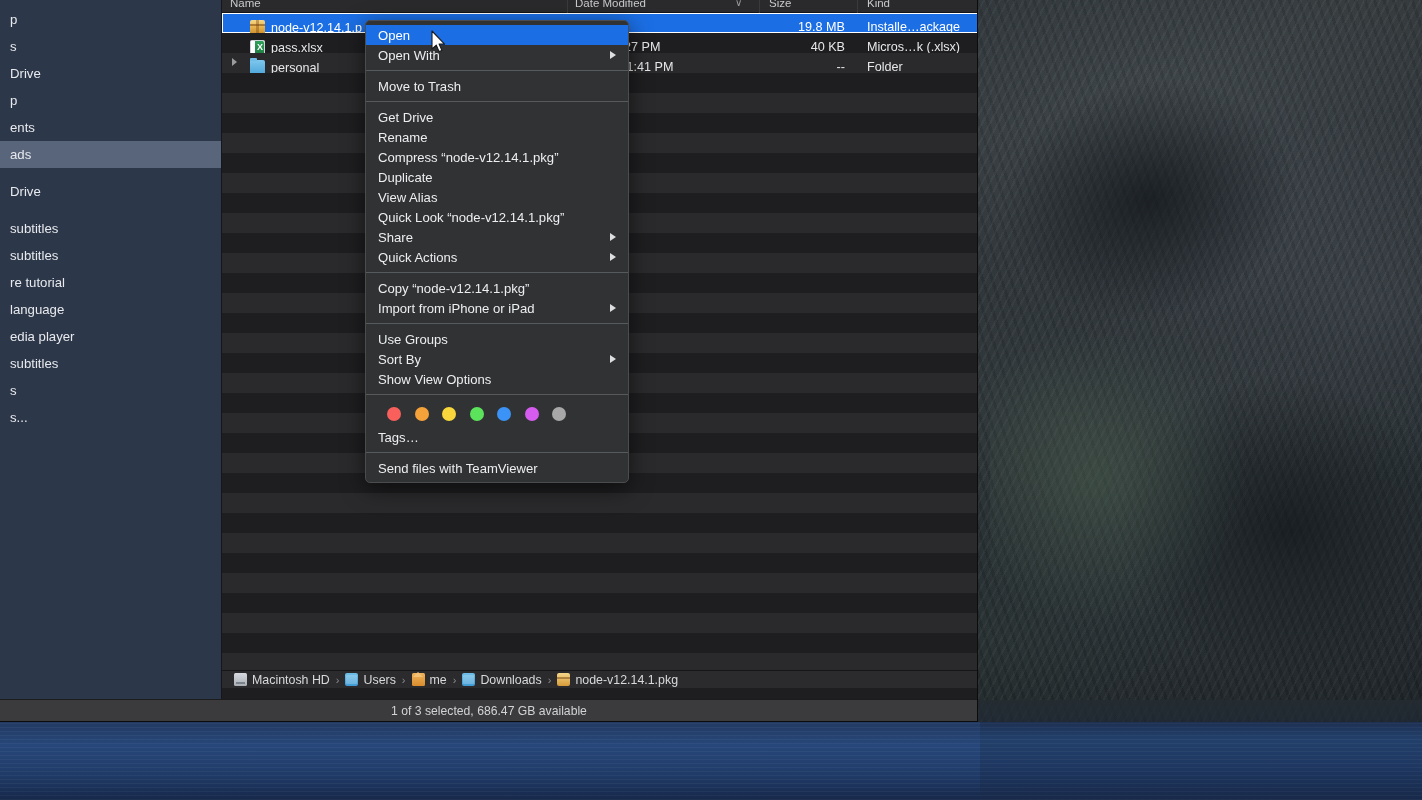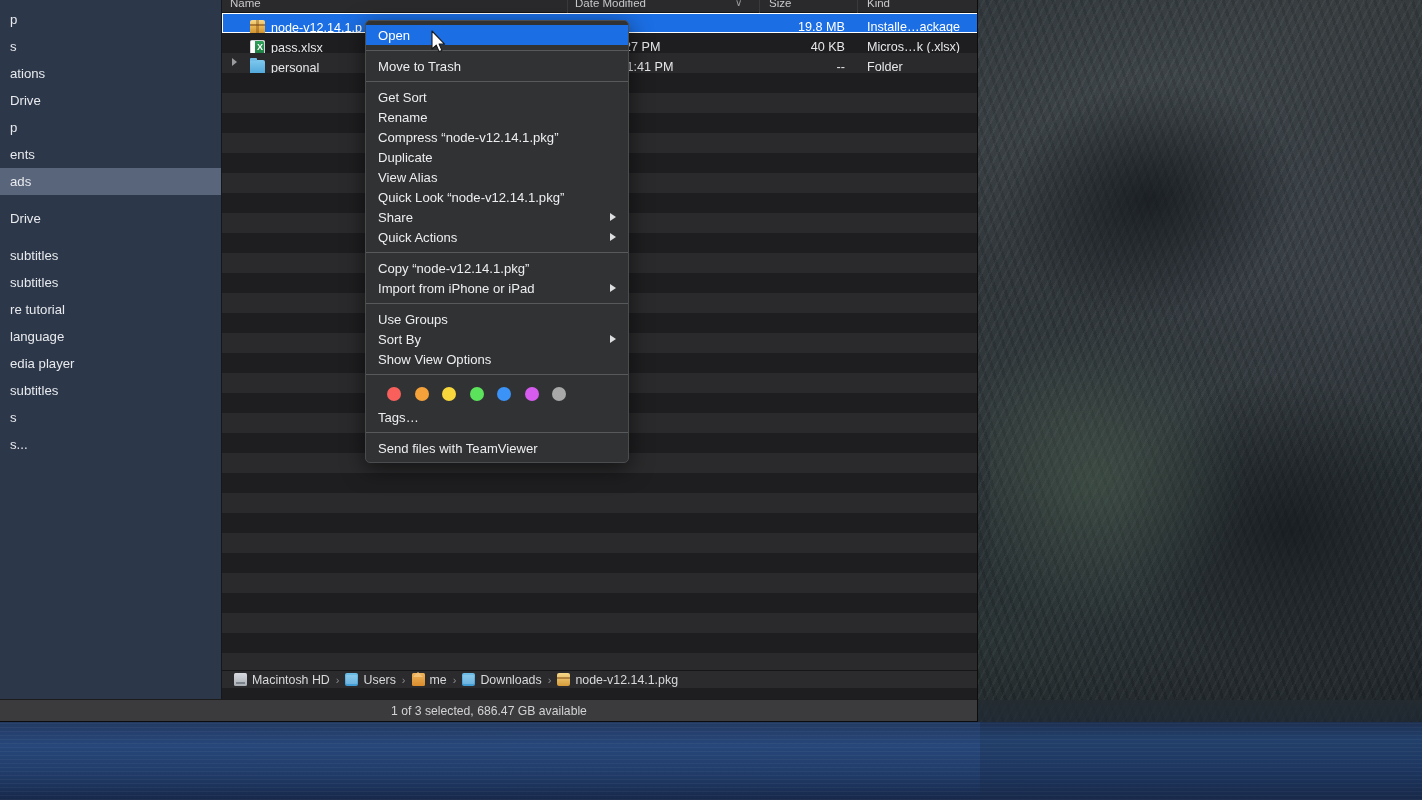--- a/index.html
+++ b/index.html
@@ -253,23 +253,20 @@
 
 <div id="finder">
 
   <div id="sidebar">
     <div style="height:6px"></div>
     <div class="sb-item">
         <span class="sb-label-clip">p</span>
       </div>
     <div class="sb-item">
         <span class="sb-label-clip">s</span>
-      </div>
-    <div class="sb-item">
-        <span class="sb-label-clip">ations</span>
       </div>
     <div class="sb-item">
         <span class="sb-label-clip"> Drive</span>
       </div>
     <div class="sb-item">
         <span class="sb-label-clip">p</span>
       </div>
     <div class="sb-item">
         <span class="sb-label-clip">ents</span>
       </div>
@@ -420,31 +417,35 @@
   <div id="statusbar">
     <span>1 of 3 selected, 686.47 GB available</span>
   </div>
 </div>
 
 <div id="ctxmenu">
 
   <div class="mi hl">
     <span>Open</span>
   </div>
+  <div class="mi">
+    <span>Open With</span>
+    <span class="arrow"></span>
+  </div>
 
   <div class="msep"></div>
 
   <div class="mi">
     <span>Move to Trash</span>
   </div>
 
   <div class="msep"></div>
 
   <div class="mi">
-    <span>Get Sort</span>
+    <span>Get Drive</span>
   </div>
   <div class="mi">
     <span>Rename</span>
   </div>
   <div class="mi">
     <span>Compress “node-v12.14.1.pkg”</span>
   </div>
   <div class="mi">
     <span>Duplicate</span>
   </div>

